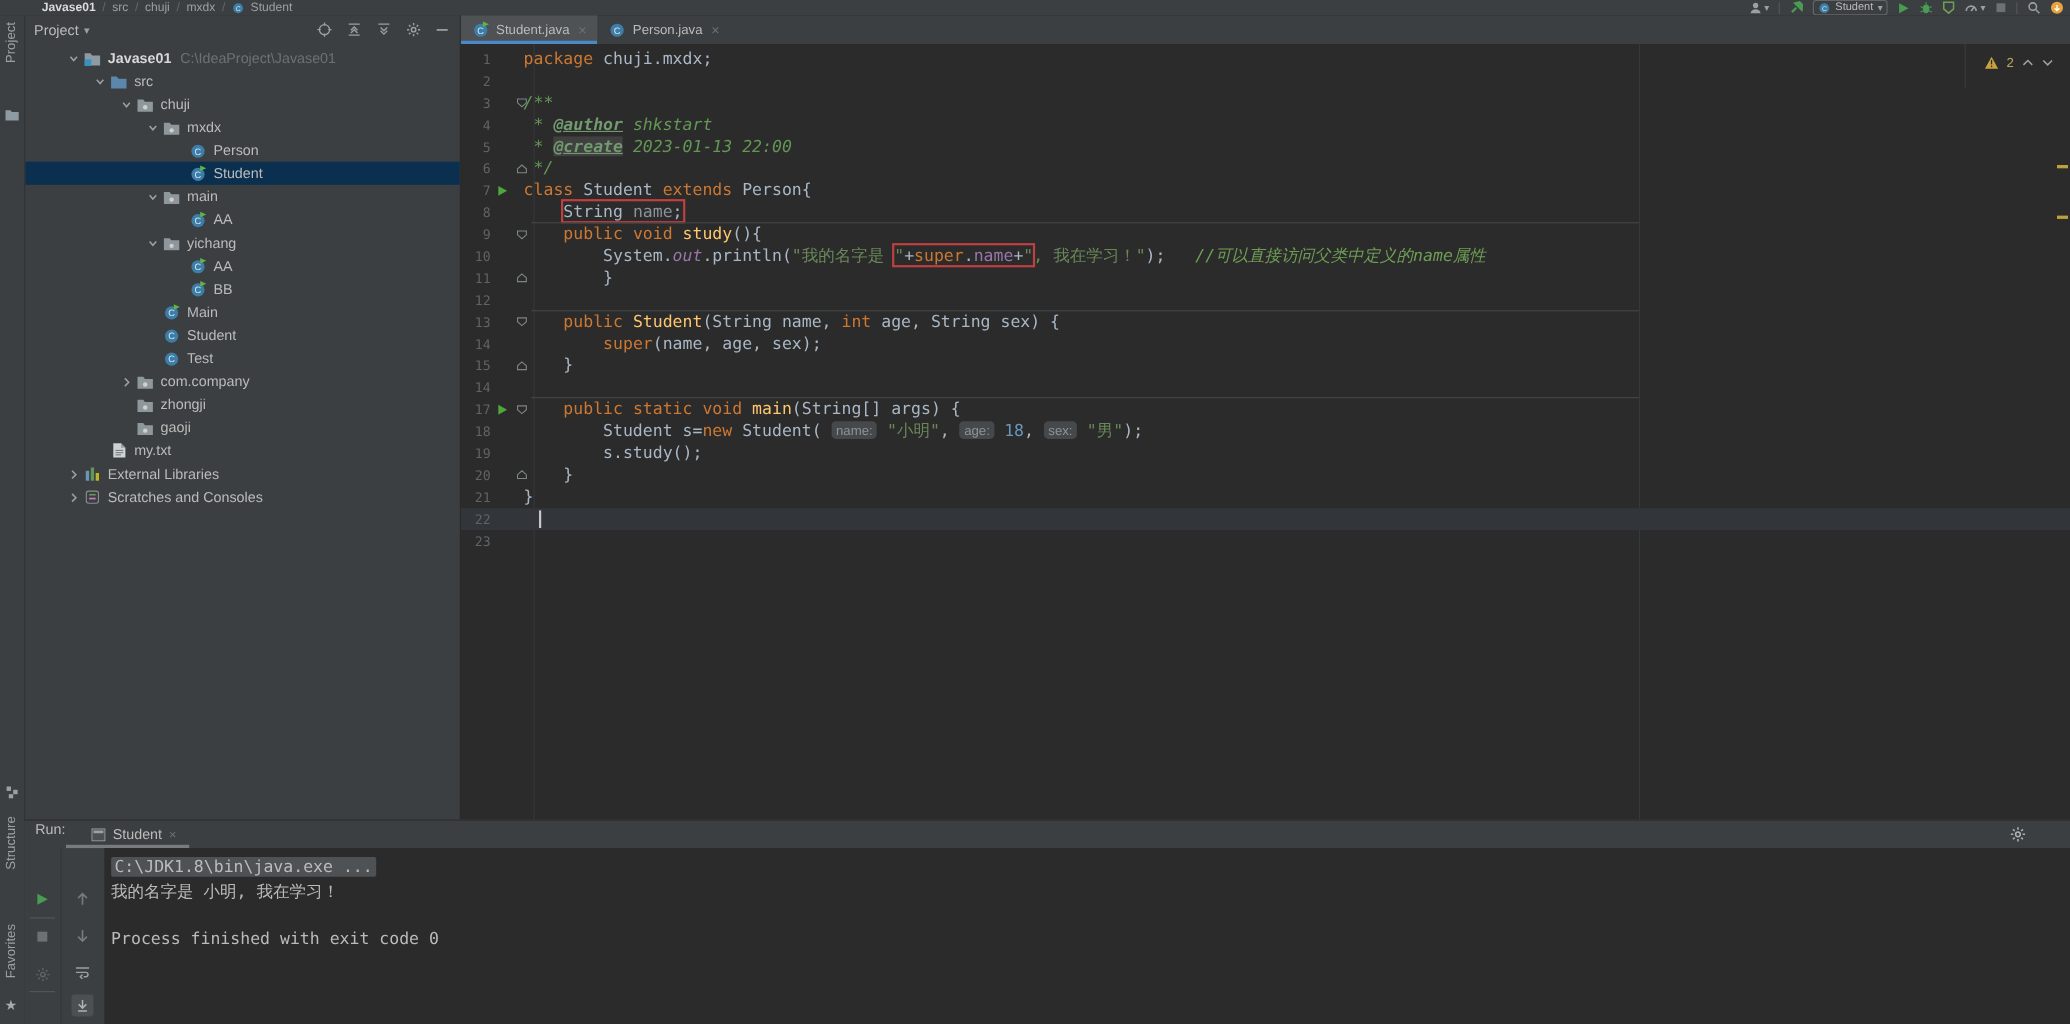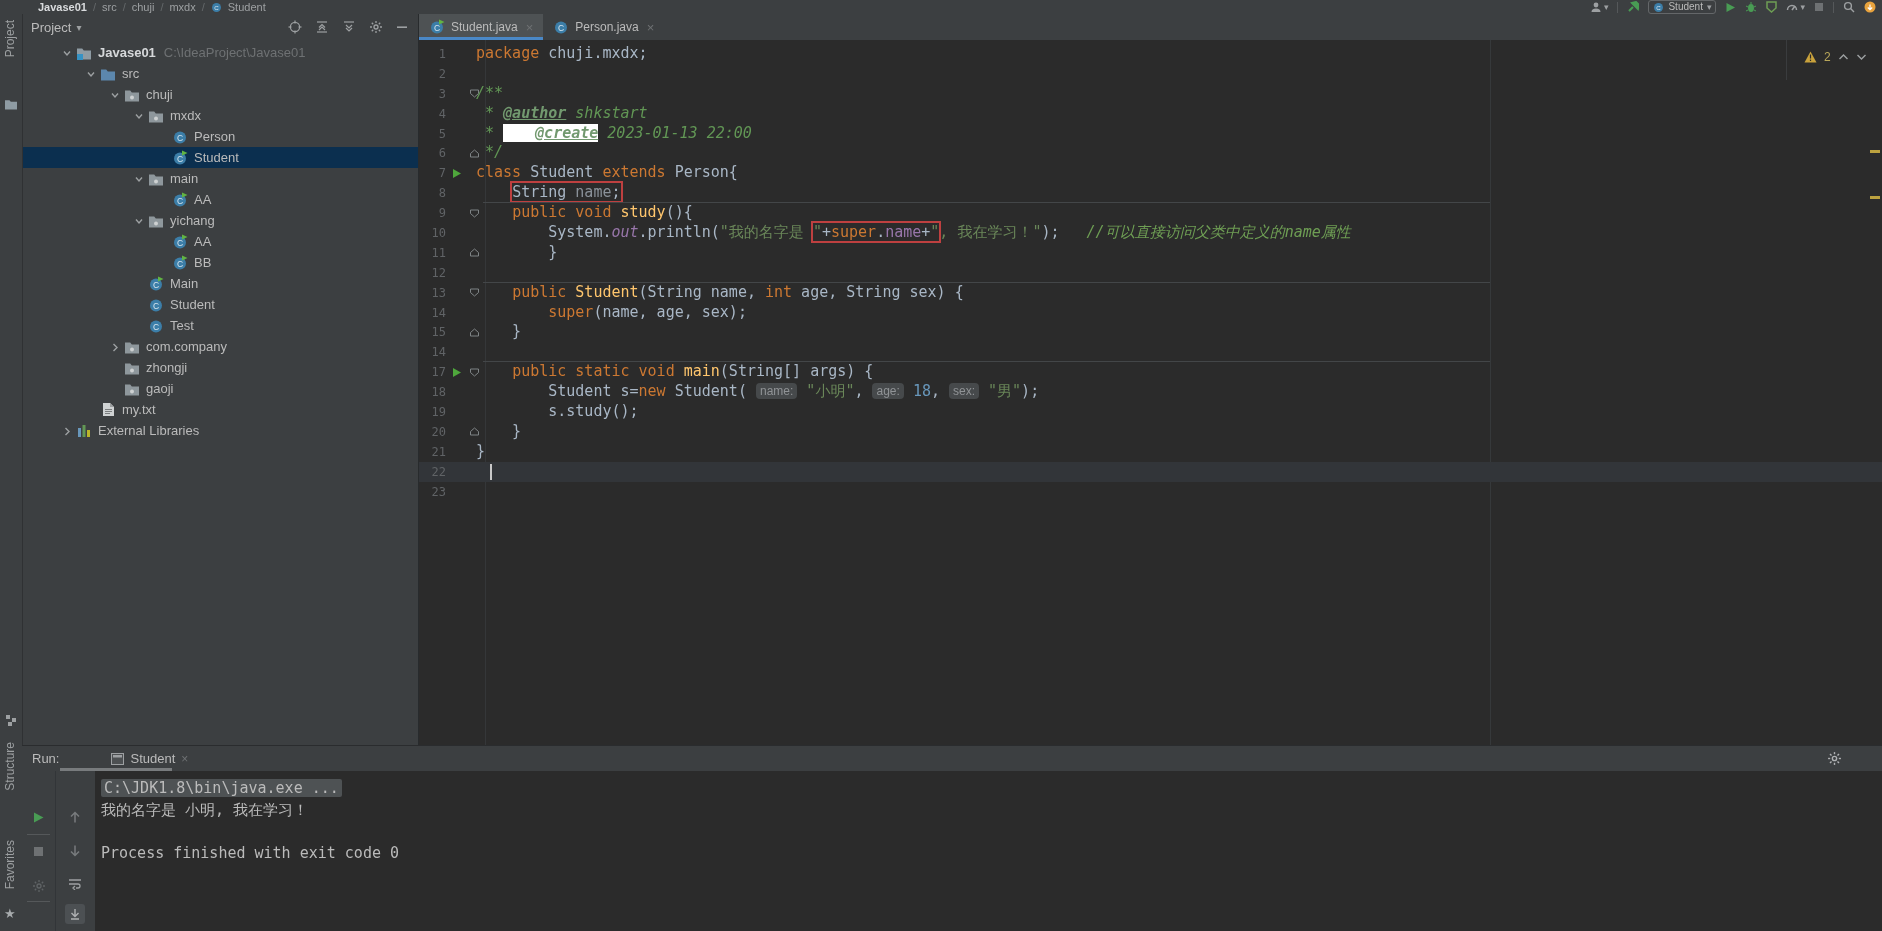--- a/index.html
+++ b/index.html
@@ -57,36 +57,36 @@
   .seg-kw{color:#CC7832;}
   .seg-def{color:#A9B7C6;}
   .seg-str{color:#6A8759;}
   .seg-num{color:#6897BB;}
   .seg-field{color:#9876AA;}
   .seg-sfield{color:#9876AA;font-style:italic;text-align:right;}
   .seg-method{color:#FFC66D;}
   .seg-gray{color:#8A9199;}
   .seg-doc{color:#629755;font-style:italic;}
   .seg-tag{color:#72996F;font-style:italic;font-weight:bold;text-decoration:underline;}
-  .seg-tagbg{color:#72996F;font-style:italic;font-weight:bold;text-decoration:underline;background:#ffffff;padding-left:32px;}
+  .seg-tagbg{color:#72996F;font-style:italic;font-weight:bold;text-decoration:underline;background:#404040;}
   .seg-cmt{color:#6E9E54;font-style:italic;}
   .seg-inlay{display:inline-block;background:#46494B;color:#909396;border-radius:4px;padding:0 4px;
              font-size:12px;line-height:16px;vertical-align:1px;font-family:"Liberation Sans",sans-serif;}
   .rbox{outline:2px solid #BE4040;}
   .method-sep{position:absolute;left:64px;width:1007px;height:1px;background:#434648;}
   #caret-row{position:absolute;left:0;width:100%;height:19.9px;background:#323539;}
   #caret{position:absolute;left:71px;width:2px;height:16px;background:#C8C8C8;}
   #inspection{position:absolute;left:1385px;top:10px;display:flex;align-items:center;gap:7px;}
   #inspection .count{font-size:12px;color:#B9A75A;}
   #insp-divider{position:absolute;left:1367px;top:0;height:40px;width:1px;background:#3A3C3E;}
   .stripe-tick{position:absolute;left:1451px;width:10px;height:3px;background:#BCA23F;}
 
   
   #run-panel{left:22px;top:745px;width:1860px;height:186px;background:#3C3F41;border-top:1px solid #2A2C2E;}
-  #run-header{height:25px;display:flex;align-items:center;font-size:13px;gap:28px;}
+  #run-header{height:25px;display:flex;align-items:flex-start;font-size:13px;}
   #run-label{margin-left:10px;color:#BBBBBB;}
   #run-tab{display:flex;align-items:center;gap:6px;margin-left:18px;height:25px;position:relative;padding:0 6px;}
   #run-tab .close{color:#6E7173;font-size:12px;}
   #run-tab-underline{position:absolute;left:38px;top:22px;width:112px;height:3px;background:#787B7D;}
   #run-gear{position:absolute;right:40px;top:5px;}
   #rt-col1{position:absolute;left:0;top:25px;width:33px;height:161px;border-right:1px solid #323538;}
   #rt-col2{position:absolute;left:33px;top:25px;width:40px;height:161px;border-right:1px solid #323538;}
   .rt-btn{position:absolute;display:flex;justify-content:center;align-items:center;width:100%;}
   .rt-div{position:absolute;left:5px;right:5px;height:1px;background:#55585A;}
   .rt-active{background:#4C5053;border-radius:3px;width:20px;height:20px;display:flex;align-items:center;justify-content:center;}
@@ -480,20 +480,35 @@
           </span>
           <span class="t-icon">
             <svg width="14" height="14" viewBox="0 0 14 14">
               <rect x="1" y="4" width="3" height="9" fill="#6897BB"></rect>
               <rect x="5.5" y="1" width="3" height="12" fill="#629755"></rect>
               <rect x="10" y="6" width="3" height="7" fill="#BBB529"></rect>
             </svg>
           </span>
           <span class="t-label">External Libraries</span>
         </div>
+        <div class="tree-row" style="padding-left: 36px;">
+          <span class="chev">
+            <svg width="12" height="12" viewBox="0 0 12 12">
+              <polyline points="4.5,3 8,6.5 4.5,10" fill="none" stroke="#9DA0A2" stroke-width="1.4"></polyline>
+            </svg>
+          </span>
+          <span class="t-icon">
+            <svg width="14" height="14" viewBox="0 0 14 14">
+              <rect x="1.5" y="1.5" width="11" height="11" rx="2" fill="none" stroke="#8A8D8F"></rect>
+              <rect x="4" y="4" width="6" height="1.5" fill="#629755"></rect>
+              <rect x="4" y="7.5" width="6" height="1.5" fill="#C77DBB"></rect>
+            </svg>
+          </span>
+          <span class="t-label">Scratches and Consoles</span>
+        </div>
       </div>
   </div>
 
   <div id="editor" class="abs">
     <div id="tabbar">
         <div class="ed-tab active">
           <span>
             <svg width="16" height="16" viewBox="0 0 16 16">
               <circle cx="8" cy="8.5" r="6" fill="#3C7EA8"></circle>
               <text x="8" y="11.5" font-size="8.5" fill="#D9E6EE" text-anchor="middle" font-family="sans-serif">C</text>

